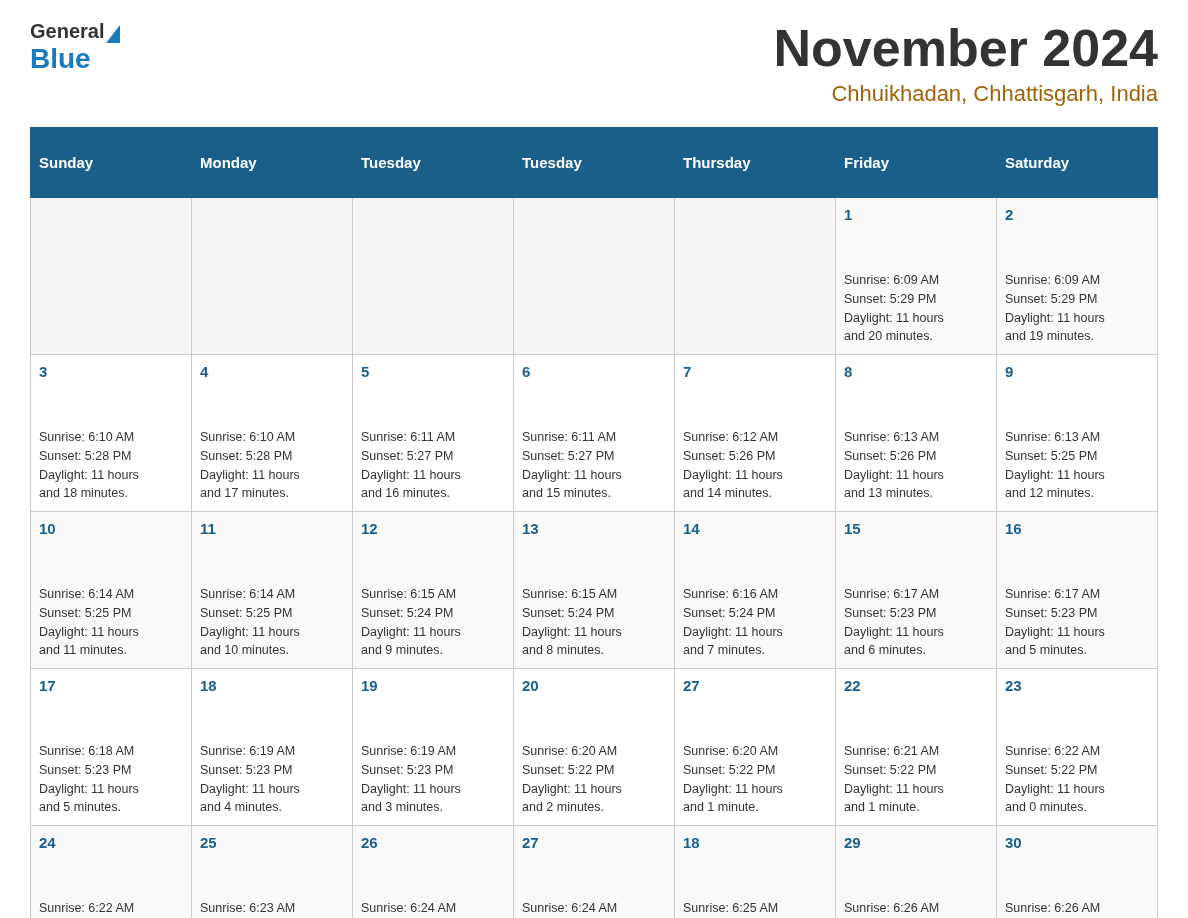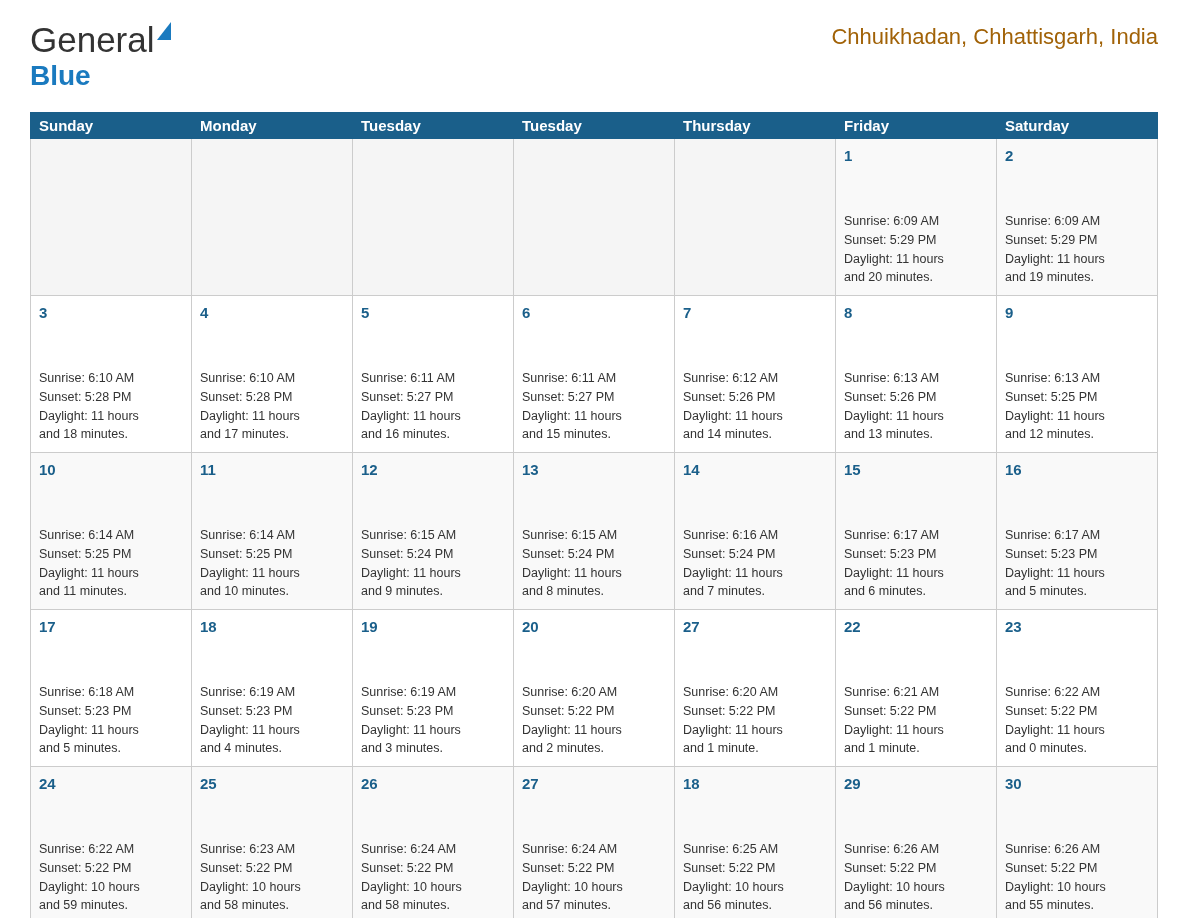--- a/index.html
+++ b/index.html
@@ -20,23 +20,23 @@
     }
 
     .logo {
       display: flex;
       flex-direction: column;
       align-items: flex-start;
     }
 
     .logo-text {
       display: flex;
-      align-items: flex-start;
-      font-size: 35px;
-      font-weight: normal;
+      align-items: center;
+      font-size: 20px;
+      font-weight: bold;
       color: #333;
     }
 
     .logo-general {
       color: #333;
     }
 
     .logo-triangle {
       width: 0;
       height: 0;
@@ -75,21 +75,21 @@
       width: 100%;
       border-collapse: collapse;
       border: 1px solid #ccc;
     }
 
     .calendar thead th {
       background-color: #1a5f8a;
       color: #fff;
       font-size: 15px;
       font-weight: bold;
-      padding: 4px 8px;
+      padding: 26px 8px;
       text-align: left;
       border: 1px solid #1a5f8a;
     }
 
     .calendar tbody td {
       vertical-align: top;
       padding: 8px;
       border: 1px solid #ccc;
       width: 14.28%;
       min-height: 100px;
@@ -136,20 +136,21 @@
   <div class="logo">
     <div class="logo-text">
       <span class="logo-general">General</span>
       <span class="logo-triangle"></span>
     </div>
     <div>
       <span class="logo-blue">Blue</span>
     </div>
   </div>
   <div class="title-area">
+    <div class="month-title">November 2024</div>
     <div class="location-title">Chhuikhadan, Chhattisgarh, India</div>
   </div>
 </div>
 
 <table class="calendar">
   <thead>
     <tr>
     <th>Sunday</th>
         <th>Monday</th>
         <th>Tuesday</th>

